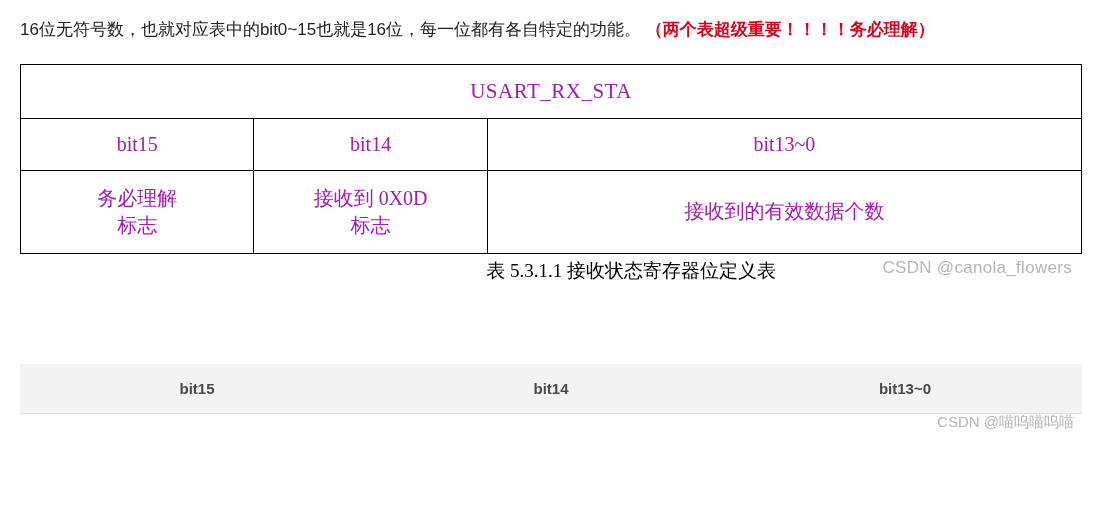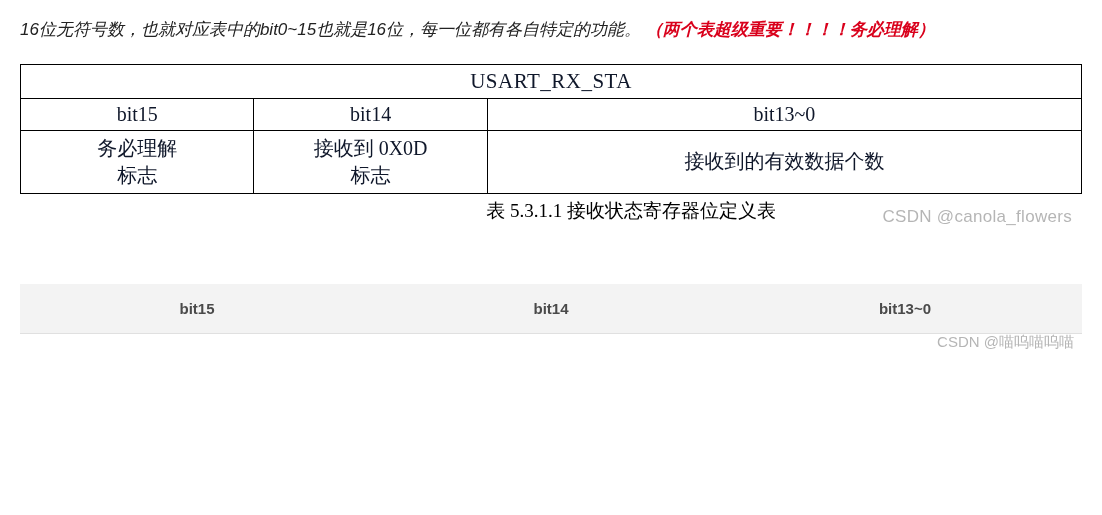--- a/index.html
+++ b/index.html
@@ -8,61 +8,60 @@
       background: #ffffff;
       padding: 15px 20px;
       width: 1102px;
       color: #333;
     }
     .intro-text {
       font-size: 17px;
       line-height: 1.8;
       margin-bottom: 18px;
       color: #222;
-      font-style: italic;
     }
     .emphasis-red {
       color: #d9001b;
       font-weight: bold;
     }
     .table1 {
       border-collapse: collapse;
       width: 100%;
       margin-bottom: 2px;
     }
     .table1 td {
       border: 1.5px solid #000;
       text-align: center;
-      padding: 4px 8px;
+      padding: 14px 8px;
       font-size: 20px;
       font-family: "Times New Roman", "SimSun", serif;
-      color: #0f172a;
+      color: #a21caf;
       vertical-align: middle;
     }
     .table1 .title-cell {
       font-size: 21px;
       letter-spacing: 0.5px;
     }
     .table1 .col1 { width: 22%; }
     .table1 .col2 { width: 22%; }
     .table1 .col3 { width: 56%; }
     .caption-row {
       position: relative;
       text-align: center;
       font-size: 19px;
       font-family: "SimSun", serif;
       color: #000;
       margin-top: 4px;
-      margin-bottom: 60px;
+      margin-bottom: 80px;
       padding-left: 160px;
     }
     .watermark1 {
       position: absolute;
       right: 10px;
-      top: 9px;
+      top: 0;
       color: rgba(120,120,120,0.55);
       font-size: 17px;
       font-family: Arial, sans-serif;
       letter-spacing: 0.3px;
     }
     .table2-wrap {
       position: relative;
     }
     .table2 {
       border-collapse: collapse;

